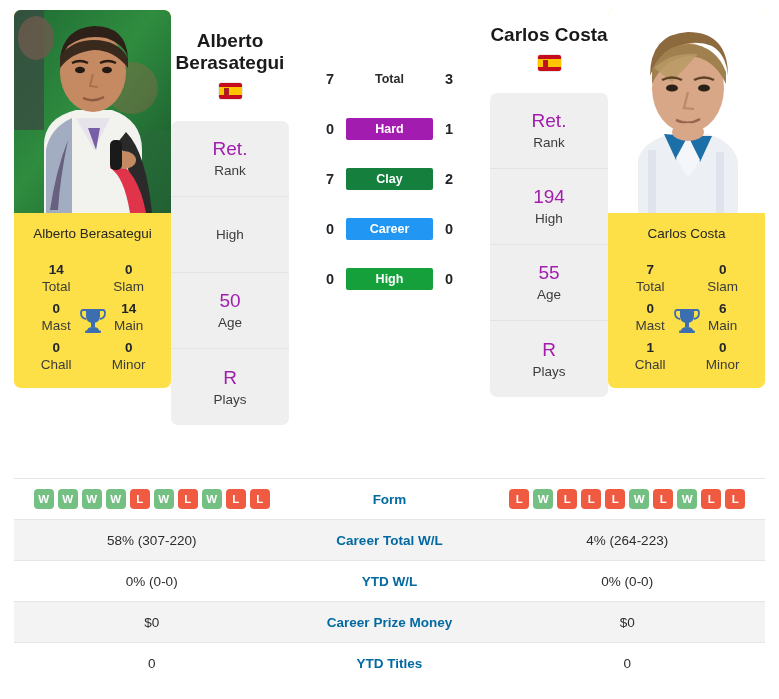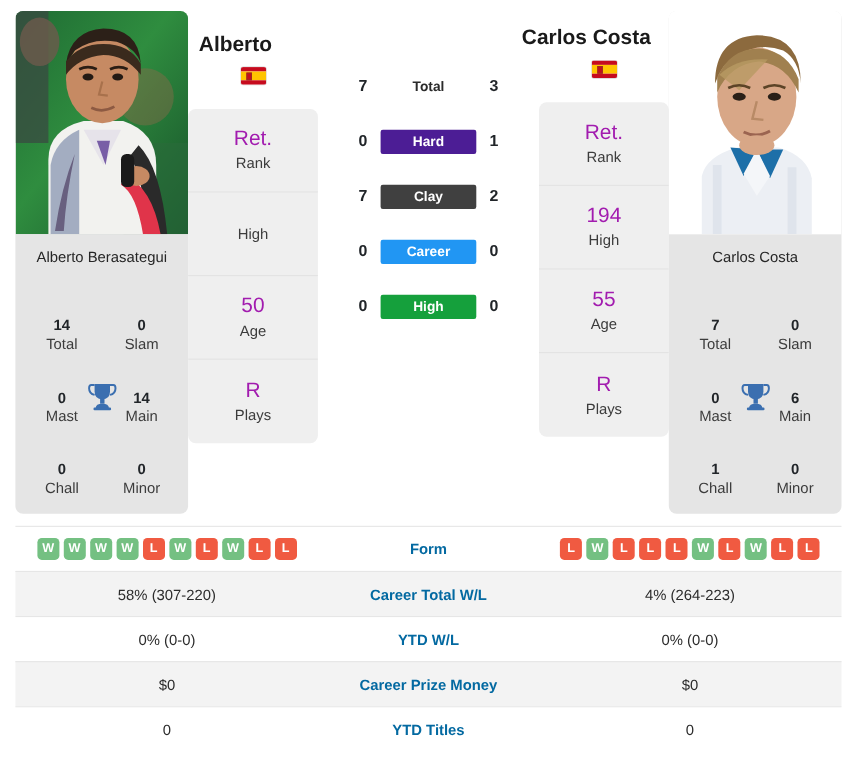--- a/index.html
+++ b/index.html
@@ -21,24 +21,24 @@
   }
 
   
   .photo-col {
     width: 157px;
     flex: 0 0 157px;
     display: flex;
     flex-direction: column;
   }
   .photo-card {
-    background: #e5e5e5;
+    background: #fde047;
     border-radius: 7px;
     overflow: hidden;
-    height: 457px;
+    height: 378px;
     display: flex;
     flex-direction: column;
   }
   .photo-frame {
     height: 203px;
     width: 100%;
     position: relative;
     overflow: hidden;
   }
   .photo-name {
@@ -73,21 +73,21 @@
     width: 30px;
     height: 30px;
   }
 
   
   .info-col {
     width: 118px;
     flex: 0 0 118px;
     display: flex;
     flex-direction: column;
-    align-items: flex-end;
+    align-items: flex-start;
   }
   .info-col.left { padding-top: 20px; }
   .info-col.right { padding-top: 14px; }
   .player-title {
     text-align: center;
     font-size: 19px;
     font-weight: bold;
     color: #1a1a1a;
     line-height: 1.16;
     width: 150px;
@@ -300,20 +300,21 @@
             <rect x="7" y="25.5" width="16" height="2.5" rx="1" fill="#3b6fb0"></rect>
           </svg>
         </span>
       </div>
     </div>
   </div>
 
   <div class="info-col left">
     <div class="player-title">
       <div>Alberto</div>
+      <div>Berasategui</div>
     </div>
     <div class="flag">
       <span class="band-top"></span>
         <span class="band-mid"></span>
         <span class="band-bot"></span>
         <span class="crest"></span>
     </div>
     <div class="stack">
       <div class="stack-cell">
         <span class="v">Ret.</span>
@@ -338,28 +339,28 @@
     <div class="srow">
       <span class="num">7</span>
       <span class="mid">
           <span class="plain">Total</span>
         </span>
       <span class="num">3</span>
     </div>
     <div class="srow">
       <span class="num">0</span>
       <span class="mid">
-          <span class="badge" id="badge-hard" style="background: #4c1d95;">Hard</span>
+          <span class="badge" id="badge-hard" style="background: #a21caf;">Hard</span>
         </span>
       <span class="num">1</span>
     </div>
     <div class="srow">
       <span class="num">7</span>
       <span class="mid">
-          <span class="badge" id="badge-clay" style="background: #404040;">Clay</span>
+          <span class="badge" id="badge-clay" style="background: #15803d;">Clay</span>
         </span>
       <span class="num">2</span>
     </div>
     <div class="srow">
       <span class="num">0</span>
       <span class="mid">
           <span class="badge" id="badge-indoor" style="background: rgb(33, 150, 243);">Career</span>
         </span>
       <span class="num">0</span>
     </div>

